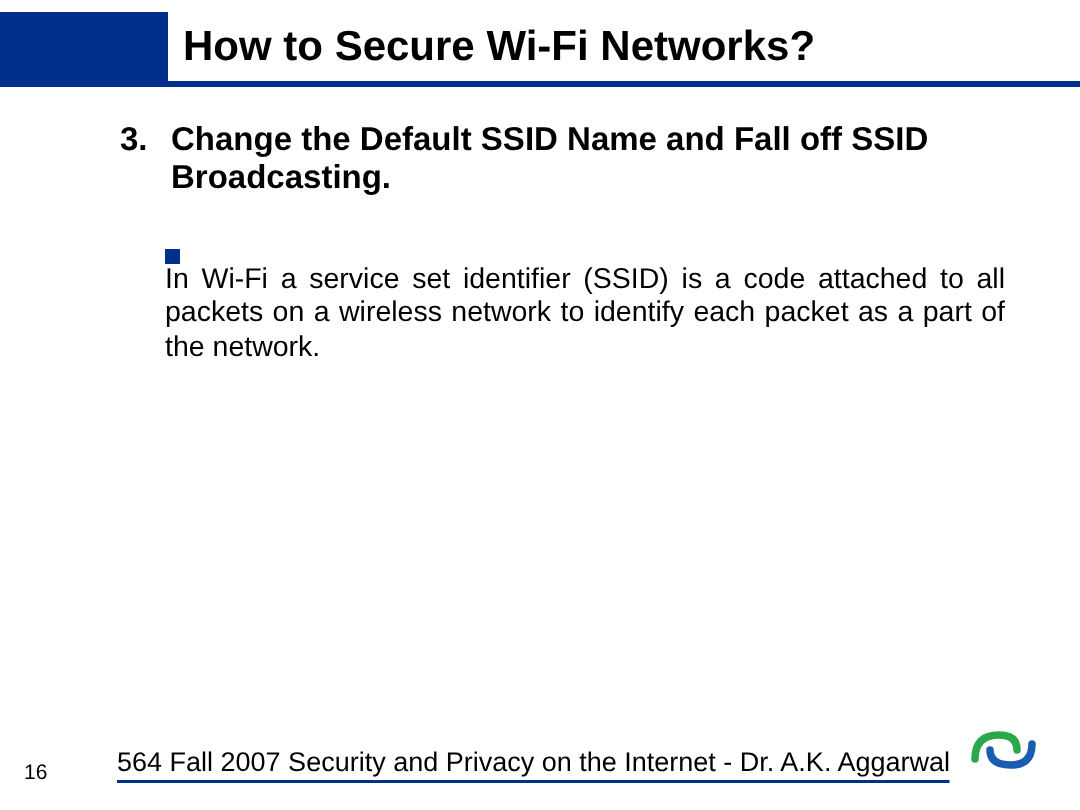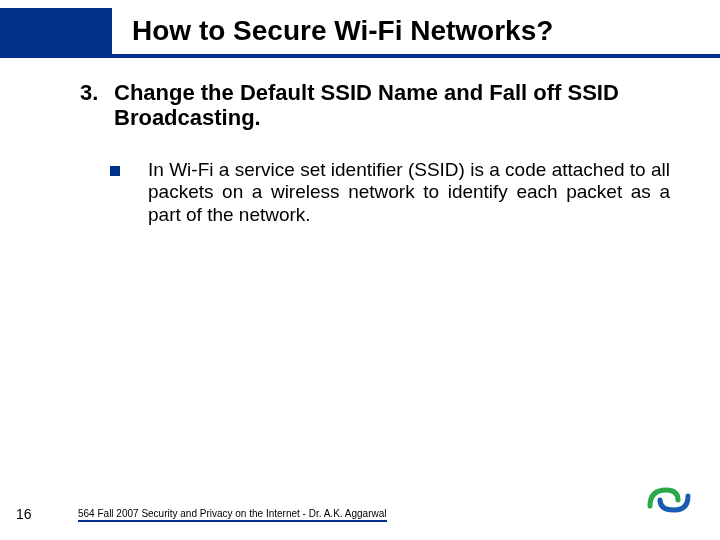--- a/index.html
+++ b/index.html
@@ -23,21 +23,21 @@
   .header-block {
     width: 112px;
     background: #003089;
     height: 100%;
   }
   .header-title {
     flex: 1;
     font-size: 28px;
     font-weight: bold;
     color: #000;
-    padding-left: 20px;
+    padding-left: 10px;
     display: flex;
     align-items: center;
     letter-spacing: 0px;
   }
   .header-underline {
     position: absolute;
     top: 54px;
     left: 0;
     width: 100%;
     height: 4px;
@@ -63,20 +63,21 @@
   }
   .subtitle-text {
     flex: 1;
   }
   .bullets {
     padding-left: 30px;
   }
   .bullet-row {
     display: flex;
     margin-bottom: 26px;
+    flex-direction: column;
   }
   .bullet-square {
     width: 10px;
     height: 10px;
     background: #003089;
     margin-top: 7px;
     margin-right: 28px;
     flex-shrink: 0;
   }
   .bullet-text {
@@ -92,21 +93,21 @@
     bottom: 18px;
     left: 16px;
     font-size: 14px;
     color: #000;
     text-align: right;
   }
   .footer-text {
     position: absolute;
     bottom: 18px;
     left: 78px;
-    font-size: 10px;
+    font-size: 18px;
     color: #000;
     border-bottom: 2px solid #003089;
     padding-bottom: 1px;
   }
   .logo {
     position: absolute;
     bottom: 24px;
     right: 28px;
     width: 48px;
     height: 34px;

